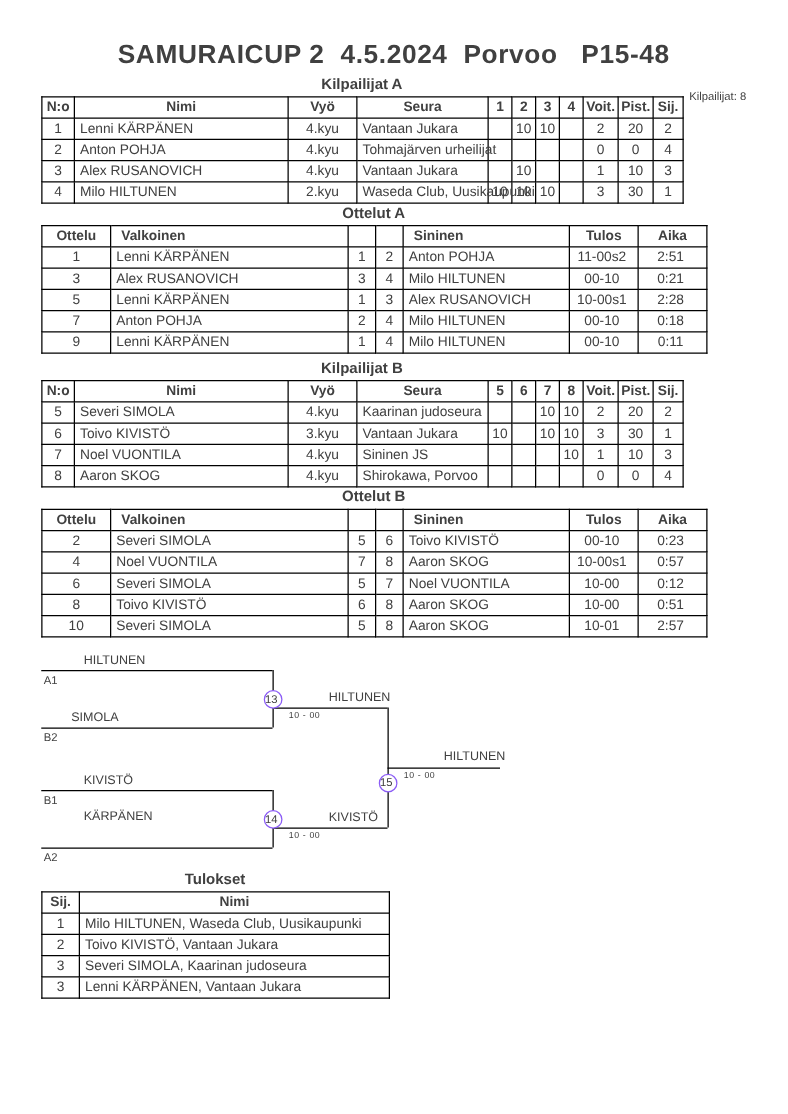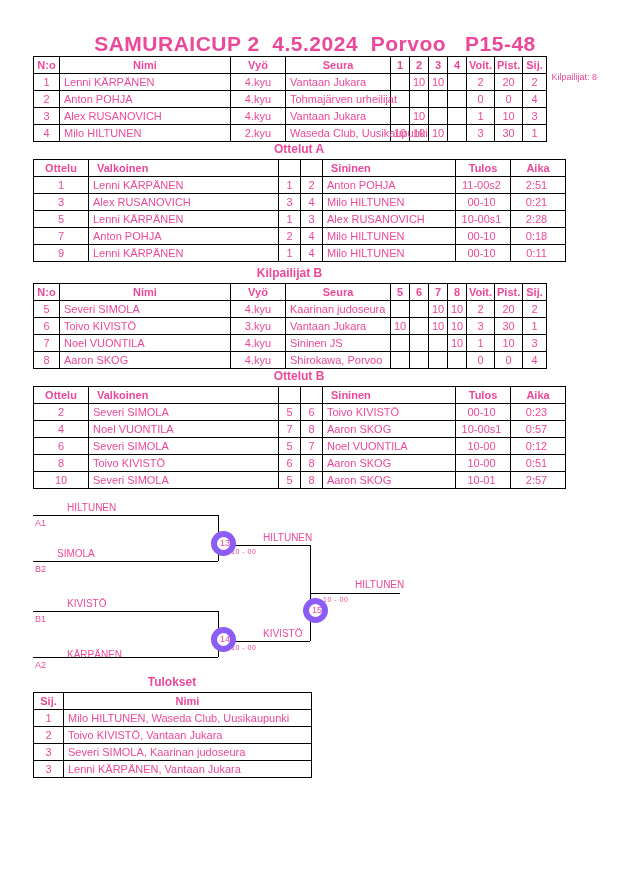--- a/index.html
+++ b/index.html
@@ -1,47 +1,48 @@
 <!DOCTYPE html>
 <html><head>
 <meta charset="utf-8">
 <style>
   html,body{margin:0;padding:0;}
   body{background:#fff;}
-  .page{position:relative;width:630px;height:891px;background:#fff;font-family:"Liberation Sans",sans-serif;color:#ec4899;overflow:hidden;}
+  .page{position:relative;width:630px;height:891px;background:#fff;font-family:"Liberation Sans",sans-serif;color:#404040;overflow:hidden;}
   .title{padding-top:32px;text-align:center;font-size:21px;font-weight:bold;white-space:pre;letter-spacing:.5px;}
   .sec{font-weight:bold;font-size:12px;text-align:center;}
   .sec.pool{width:513px;margin:4px 0 3px 33px;}
   .sec.matchhead{width:532px;margin:0 0 3px 33px;}
   .sec.reshead{width:278px;margin:2px 0 3px 33px;}
   .mt20{margin-top:20px}.mt16{margin-top:16px}.mt18{margin-top:18px}
   .competitors-note{position:absolute;top:72px;right:33px;font-size:9px;}
   table{border-collapse:collapse;table-layout:fixed;margin-left:33px;font-size:11px;}
   td,th{border:1px solid #000;height:16px;padding:0 2px;white-space:nowrap;overflow:hidden;}
   th{font-weight:bold;text-align:center;}
   th.lh{text-align:left;padding-left:8px;}
   td.c{text-align:center;}
   td.l{text-align:left;padding-left:4px;overflow:visible;}
   td.r{text-align:center;padding-right:5px;}
   .bracket{position:relative;height:178px;margin-top:6px;}
   .hline{position:absolute;height:0;border-top:1px solid #000;}
   .vline{position:absolute;width:0;border-left:1px solid #000;}
   .b-name{position:absolute;font-size:10px;margin-left:32px;}
   .b-seed{position:absolute;font-size:9px;}
   .b-score{position:absolute;font-size:7px;letter-spacing:.5px;}
-  .match-circle{position:absolute;width:13px;height:13px;border:6px solid #8b5cf6;border-radius:50%;background:#fff;font-size:9px;line-height:13px;text-align:right;z-index:2;}
+  .match-circle{position:absolute;width:13px;height:13px;border:1px solid #8b5cf6;border-radius:50%;background:#fff;font-size:9px;line-height:13px;text-align:left;z-index:2;}
 </style>
 </head>
 <body>
 
 <div class="page">
 
   <div class="title">SAMURAICUP 2  4.5.2024  Porvoo   P15-48</div>
   <div class="competitors-note">Kilpailijat: 8</div>
 
+  <div class="sec pool">Kilpailijat A</div>
   <table style="width:513px">
     <colgroup>
         <col style="width:26px">
         <col style="width:171px">
         <col style="width:55px">
         <col style="width:105px">
         <col style="width:19px">
         <col style="width:19px">
         <col style="width:19px">
         <col style="width:19px">
@@ -352,21 +353,21 @@
     <div class="vline" style="left:218px;top:20px;height:46px"></div>
     <div class="match-circle" style="left:211px;top:36px">13</div>
     <div class="hline" style="left:218px;top:50px;width:92px"></div>
     <span class="b-name" style="left:231px;top:37px">HILTUNEN</span>
     <span class="b-score" style="left:231px;top:53px">10 - 00</span>
 
     <span class="b-name" style="left:35px;top:103px">KIVISTÖ</span>
     <div class="hline" style="left:33px;top:116px;width:185px"></div>
     <span class="b-seed" style="left:35px;top:119px">B1</span>
 
-    <span class="b-name" style="left:35px;top:154px">KÄRPÄNEN</span>
+    <span class="b-name" style="left:35px;top:132px">KÄRPÄNEN</span>
     <div class="hline" style="left:33px;top:162px;width:185px"></div>
     <span class="b-seed" style="left:35px;top:165px">A2</span>
 
     <div class="vline" style="left:218px;top:116px;height:46px"></div>
     <div class="match-circle" style="left:211px;top:132px">14</div>
     <div class="hline" style="left:218px;top:146px;width:92px"></div>
     <span class="b-name" style="left:231px;top:133px">KIVISTÖ</span>
     <span class="b-score" style="left:231px;top:149px">10 - 00</span>
 
     <div class="vline" style="left:310px;top:50px;height:96px"></div>

